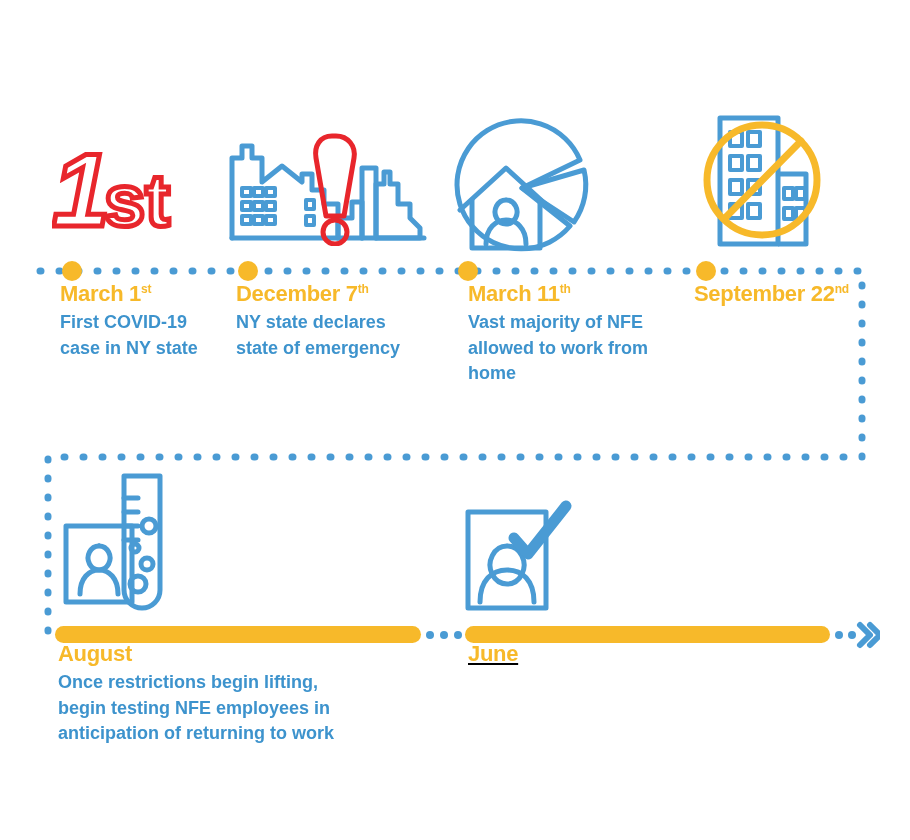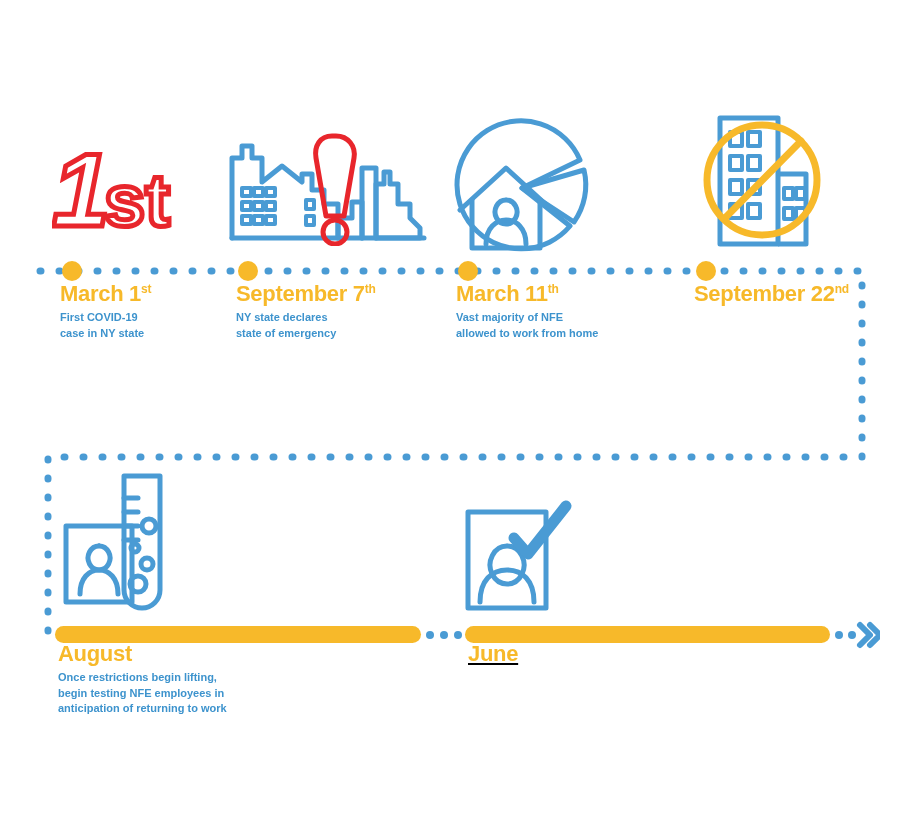--- a/index.html
+++ b/index.html
@@ -60,21 +60,21 @@
     margin: 0 0 5px 0;
   }
   .m-date sup {
     font-size: 12px;
     font-weight: bold;
     vertical-align: super;
     line-height: 0;
   }
   .m-desc {
     color: #3D93CD;
-    font-size: 11px;
+    font-size: 18px;
     font-weight: bold;
     line-height: 1.42;
     margin: 0;
   }
 
   
   .month-bar {
     position: absolute;
     height: 17px;
     background: #F7B92A;
@@ -196,26 +196,26 @@
 
   <div class="milestone" style="left:60px; top:282px; width:175px;">
     <div class="m-date">
       <span>March 1</span><sup>st</sup>
     </div>
     <div class="m-desc">First COVID-19<br>case in NY state</div>
   </div>
 
   <div class="milestone" style="left:236px; top:282px; width:200px;">
     <div class="m-date">
-      <span>September 7</span><sup>th</sup>
+      <span>December 7</span><sup>th</sup>
     </div>
     <div class="m-desc">NY state declares<br>state of emergency</div>
   </div>
 
-  <div class="milestone" style="left:456px; top:282px; width:230px;">
+  <div class="milestone" style="left:468px; top:282px; width:230px;">
     <div class="m-date">
       <span>March 11</span><sup>th</sup>
     </div>
     <div class="m-desc">Vast majority of NFE<br>allowed to work from home</div>
   </div>
 
   <div class="milestone" style="left:694px; top:282px; width:168px;">
     <div class="m-date">
       <span>September 22</span><sup>nd</sup>
     </div>

